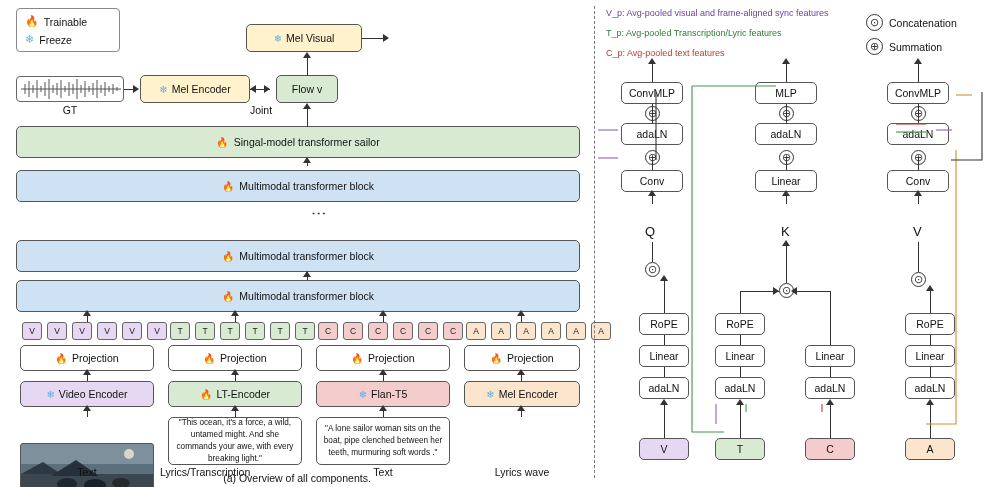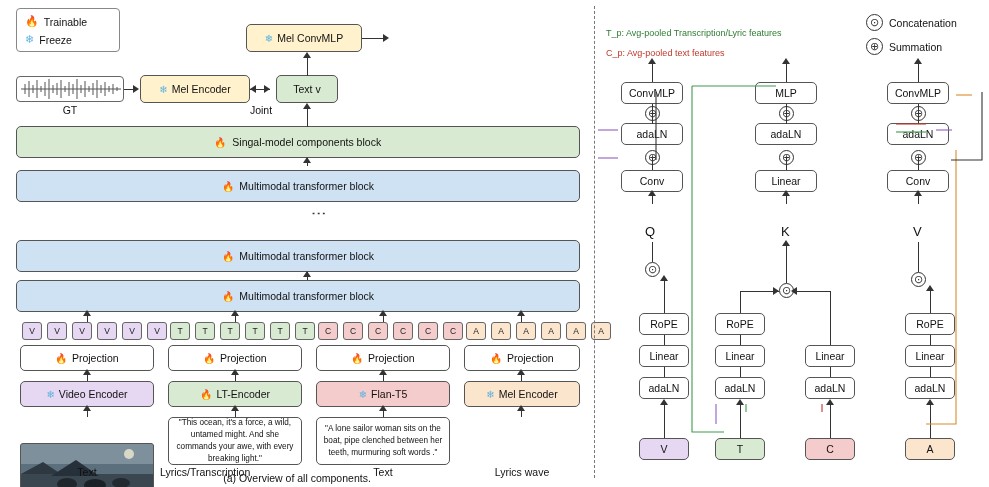--- a/index.html
+++ b/index.html
@@ -39,34 +39,34 @@
       <span class="lbl">Trainable</span>
     </div>
     <div class="abs" style="left:8px;top:24px;display:flex;align-items:center;gap:5px;">
       <span class="flake" style="font-size:11px;">❄</span>
       <span class="lbl">Freeze</span>
     </div>
   </div>
 
   <div class="abs box" style="left:246px;top:24px;width:116px;height:28px;background:#fff2cc;">
     <span class="flake" style="font-size:10px;margin-right:4px;">❄</span>
-    <span class="lbl">Mel ConvMLP</span>
+    <span class="lbl">Mel Visual</span>
   </div>
 
 
   <div class="arrow-h" style="left:362px;top:38px;width:22px;"></div>
   <div class="ah-rt" style="left:383px;top:34px;"></div>
 
   <div class="abs box" style="left:140px;top:75px;width:110px;height:28px;background:#fff2cc;">
     <span class="flake" style="font-size:10px;margin-right:4px;">❄</span>
     <span class="lbl">Mel Encoder</span>
   </div>
 
   <div class="abs box" style="left:276px;top:75px;width:62px;height:28px;background:#d9ead3;">
-    <span class="lbl">Text v</span>
+    <span class="lbl">Flow v</span>
   </div>
 
   <div class="arrow-h" style="left:250px;top:89px;width:20px;"></div>
   <div class="ah-lf" style="left:250px;top:85px;"></div>
   <div class="ah-rt" style="left:264px;top:85px;"></div>
   <div class="abs lbl" style="left:240px;top:104px;width:42px;text-align:center;">Joint</div>
 
   <div class="arrow-v" style="left:307px;top:58px;height:18px;"></div>
   <div class="ah-up" style="left:303px;top:52px;"></div>
 
@@ -101,21 +101,21 @@
       </g>
     </svg>
   </div>
   <div class="abs lbl" style="left:16px;top:104px;width:108px;text-align:center;">GT</div>
 
   <div class="arrow-h" style="left:124px;top:89px;width:12px;"></div>
   <div class="ah-rt" style="left:133px;top:85px;"></div>
 
   <div class="abs box" style="left:16px;top:126px;width:564px;height:32px;background:#d9ead3;">
     <span class="fire" style="font-size:10px;margin-right:5px;">🔥</span>
-    <span class="lbl">Singal-model components block</span>
+    <span class="lbl">Singal-model transformer sailor</span>
   </div>
   <div class="arrow-v" style="left:307px;top:109px;height:18px;"></div>
   <div class="ah-up" style="left:303px;top:103px;"></div>
 
   <div class="abs box" style="left:16px;top:170px;width:564px;height:32px;background:#cfe2f3;">
     <span class="fire" style="font-size:10px;margin-right:5px;">🔥</span>
     <span class="lbl">Multimodal transformer block</span>
   </div>
   <div class="arrow-v" style="left:307px;top:158px;height:8px;"></div>
   <div class="ah-up" style="left:303px;top:157px;"></div>
@@ -246,20 +246,23 @@
   <div class="ah-up" style="left:517px;top:369px;"></div>
   <div class="arrow-v" style="left:521px;top:407px;height:10px;"></div>
   <div class="ah-up" style="left:517px;top:405px;"></div>
   <div class="arrow-v" style="left:521px;top:312px;height:10px;"></div>
   <div class="ah-up" style="left:517px;top:310px;"></div>
 
   <div class="abs caption" style="left:0px;top:472px;width:594px;">(a) Overview of all components.</div>
 
   <div class="divider"></div>
 
+  <div class="abs note" style="left:606px;top:8px;color:#6a3fa0;">
+    <span>V_p: Avg-pooled visual and frame-aligned sync features</span>
+  </div>
   <div class="abs note" style="left:606px;top:28px;color:#2e7d32;">
     <span>T_p: Avg-pooled Transcription/Lyric features</span>
   </div>
   <div class="abs note" style="left:606px;top:48px;color:#c0392b;">
     <span>C_p: Avg-pooled text features</span>
   </div>
 
   <div class="abs" style="left:866px;top:14px;display:flex;align-items:center;gap:6px;">
     <div class="circ">⊙</div>
     <span class="lbl">Concatenation</span>

